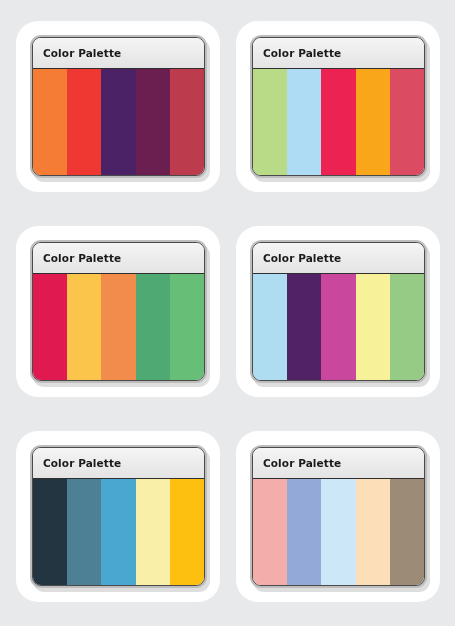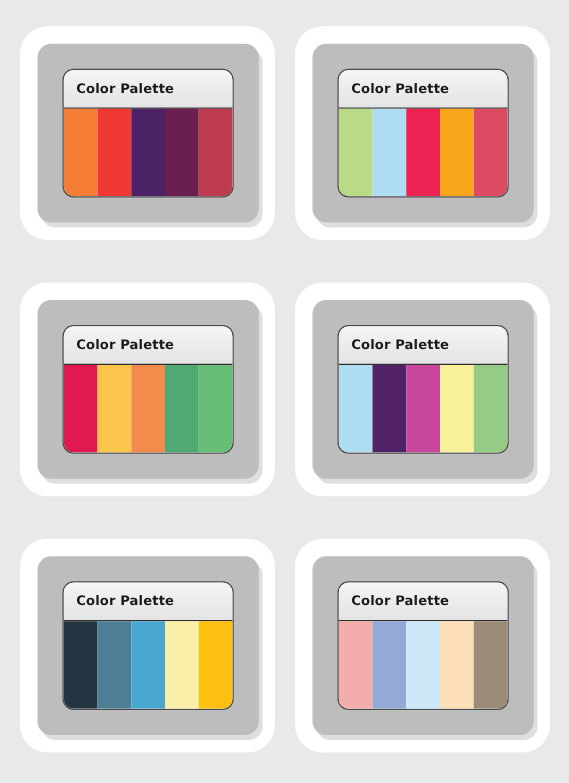--- a/index.html
+++ b/index.html
@@ -38,21 +38,21 @@
   }
 
   
   .window {
     position: relative;
     width: 100%;
     height: 100%;
     border-radius: 11px;
     background: #bdbdbd;
     box-sizing: border-box;
-    padding: 20px;
+    padding: 2px;
     box-shadow: 3px 4px 0 rgba(0,0,0,0.13);
   }
   .window-inner {
     position: relative;
     width: 100%;
     height: 100%;
     border-radius: 9px;
     overflow: hidden;
     background: #ffffff;
     border: 1px solid #4a4a4a;

